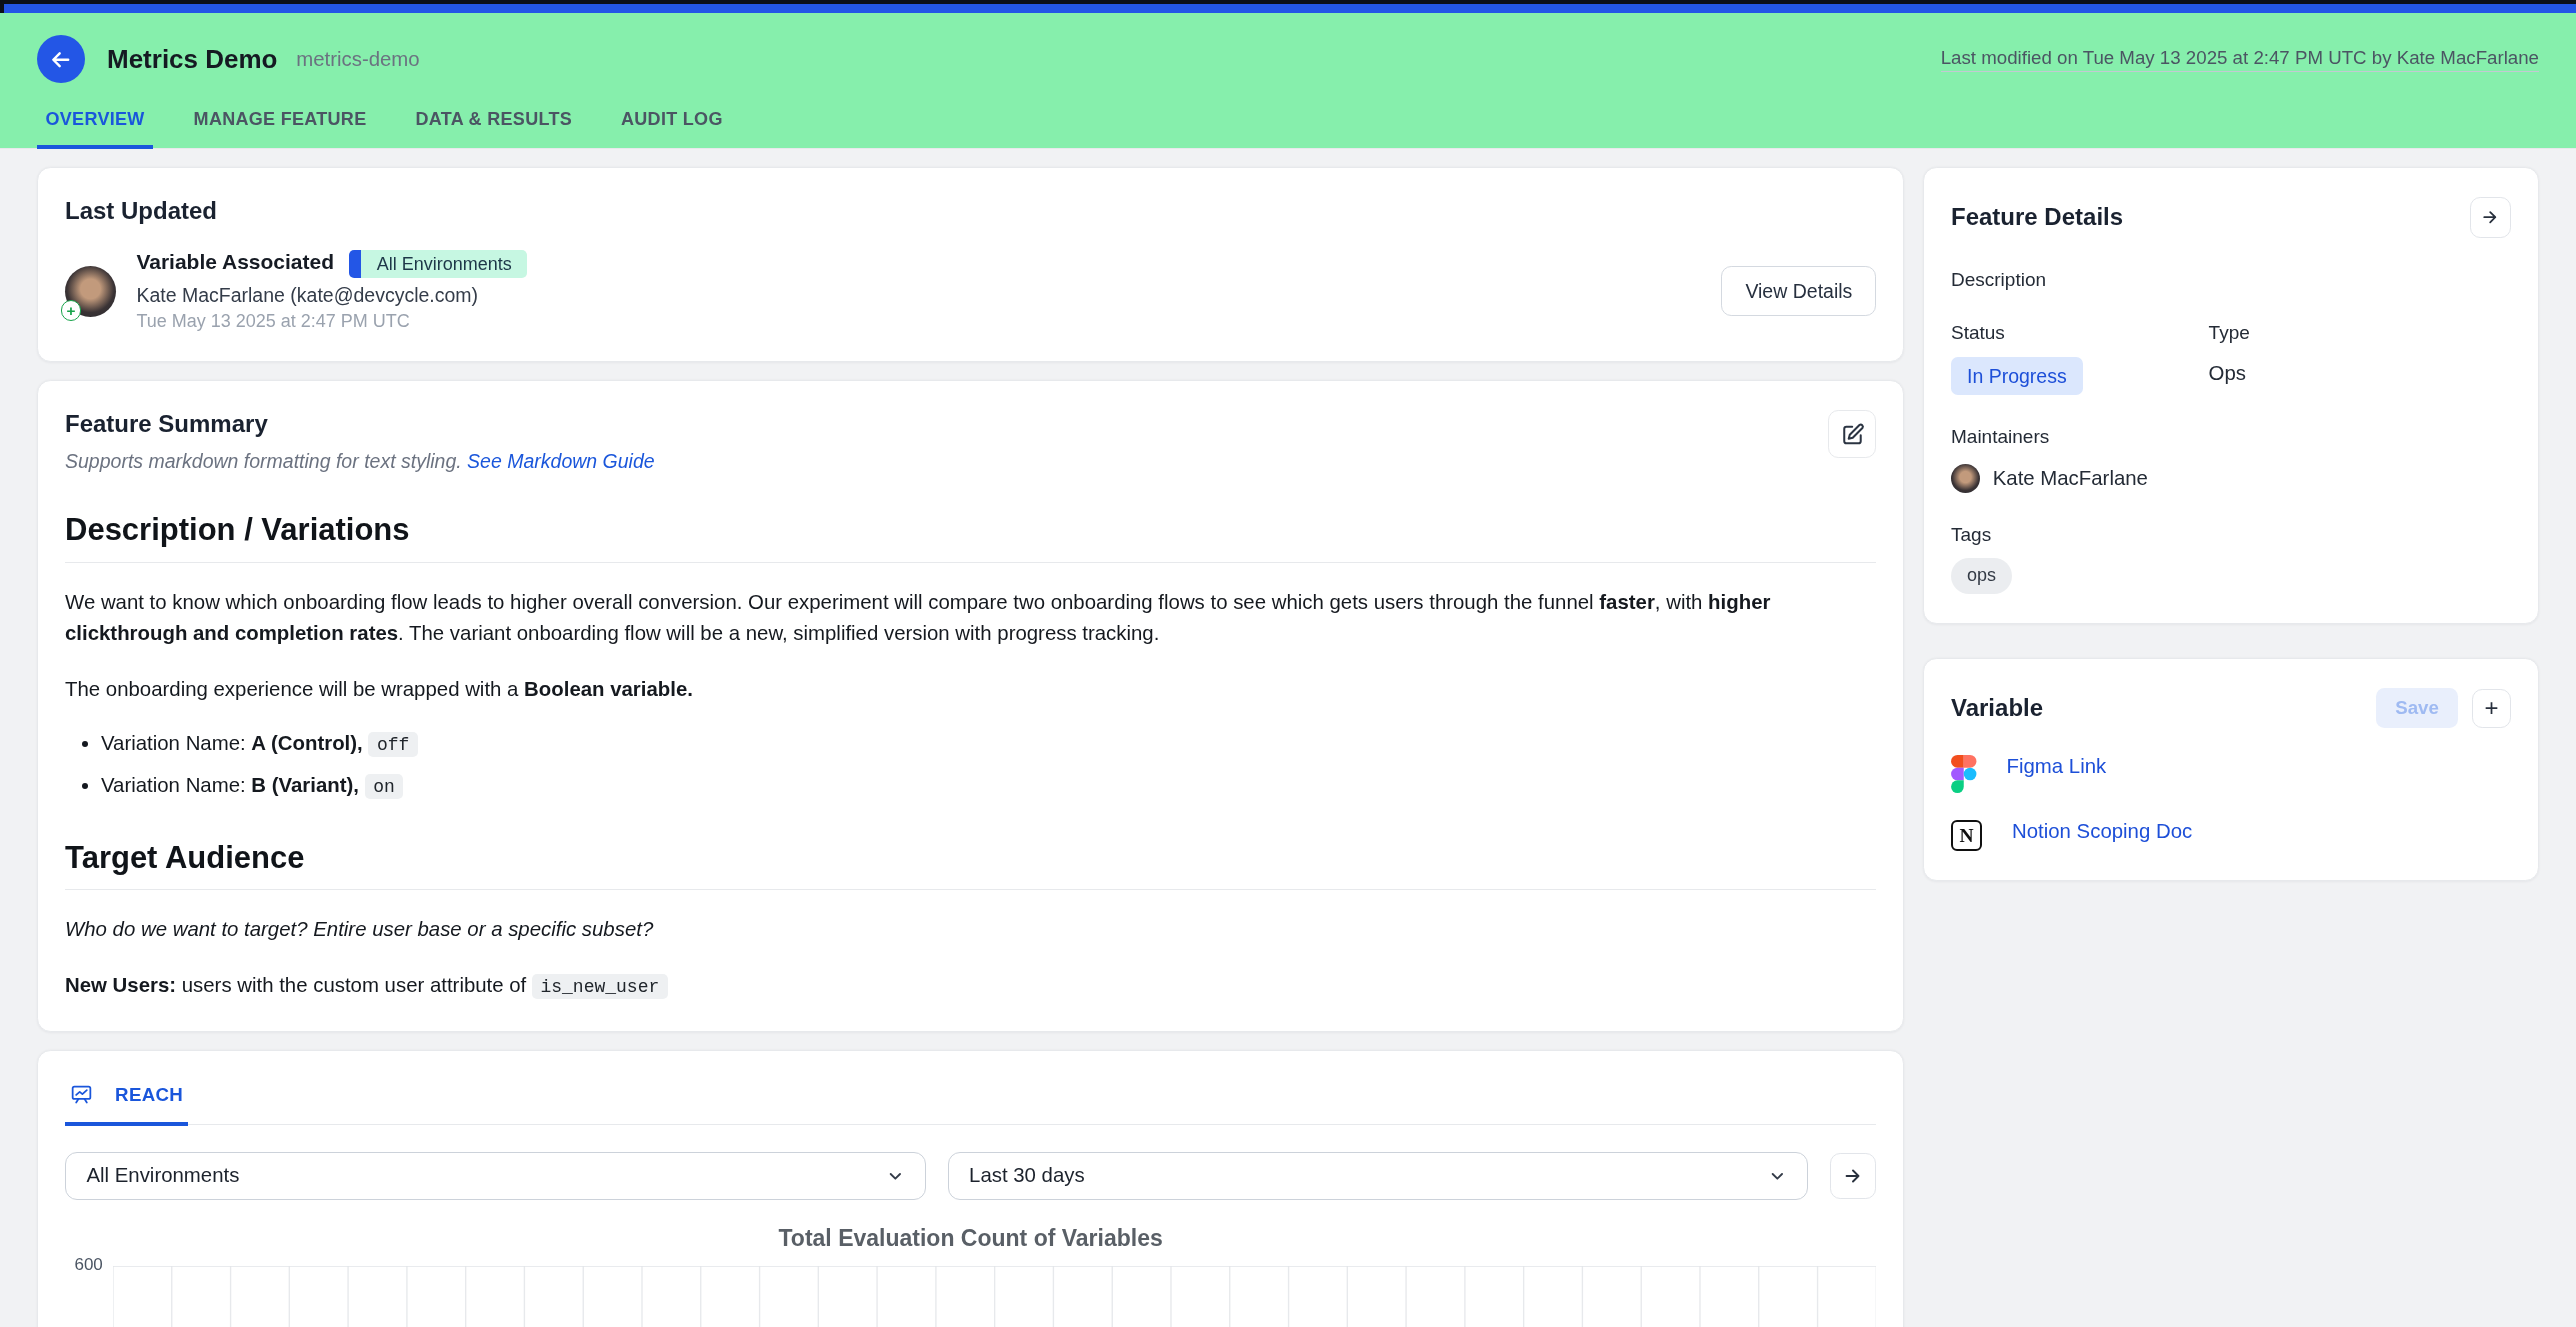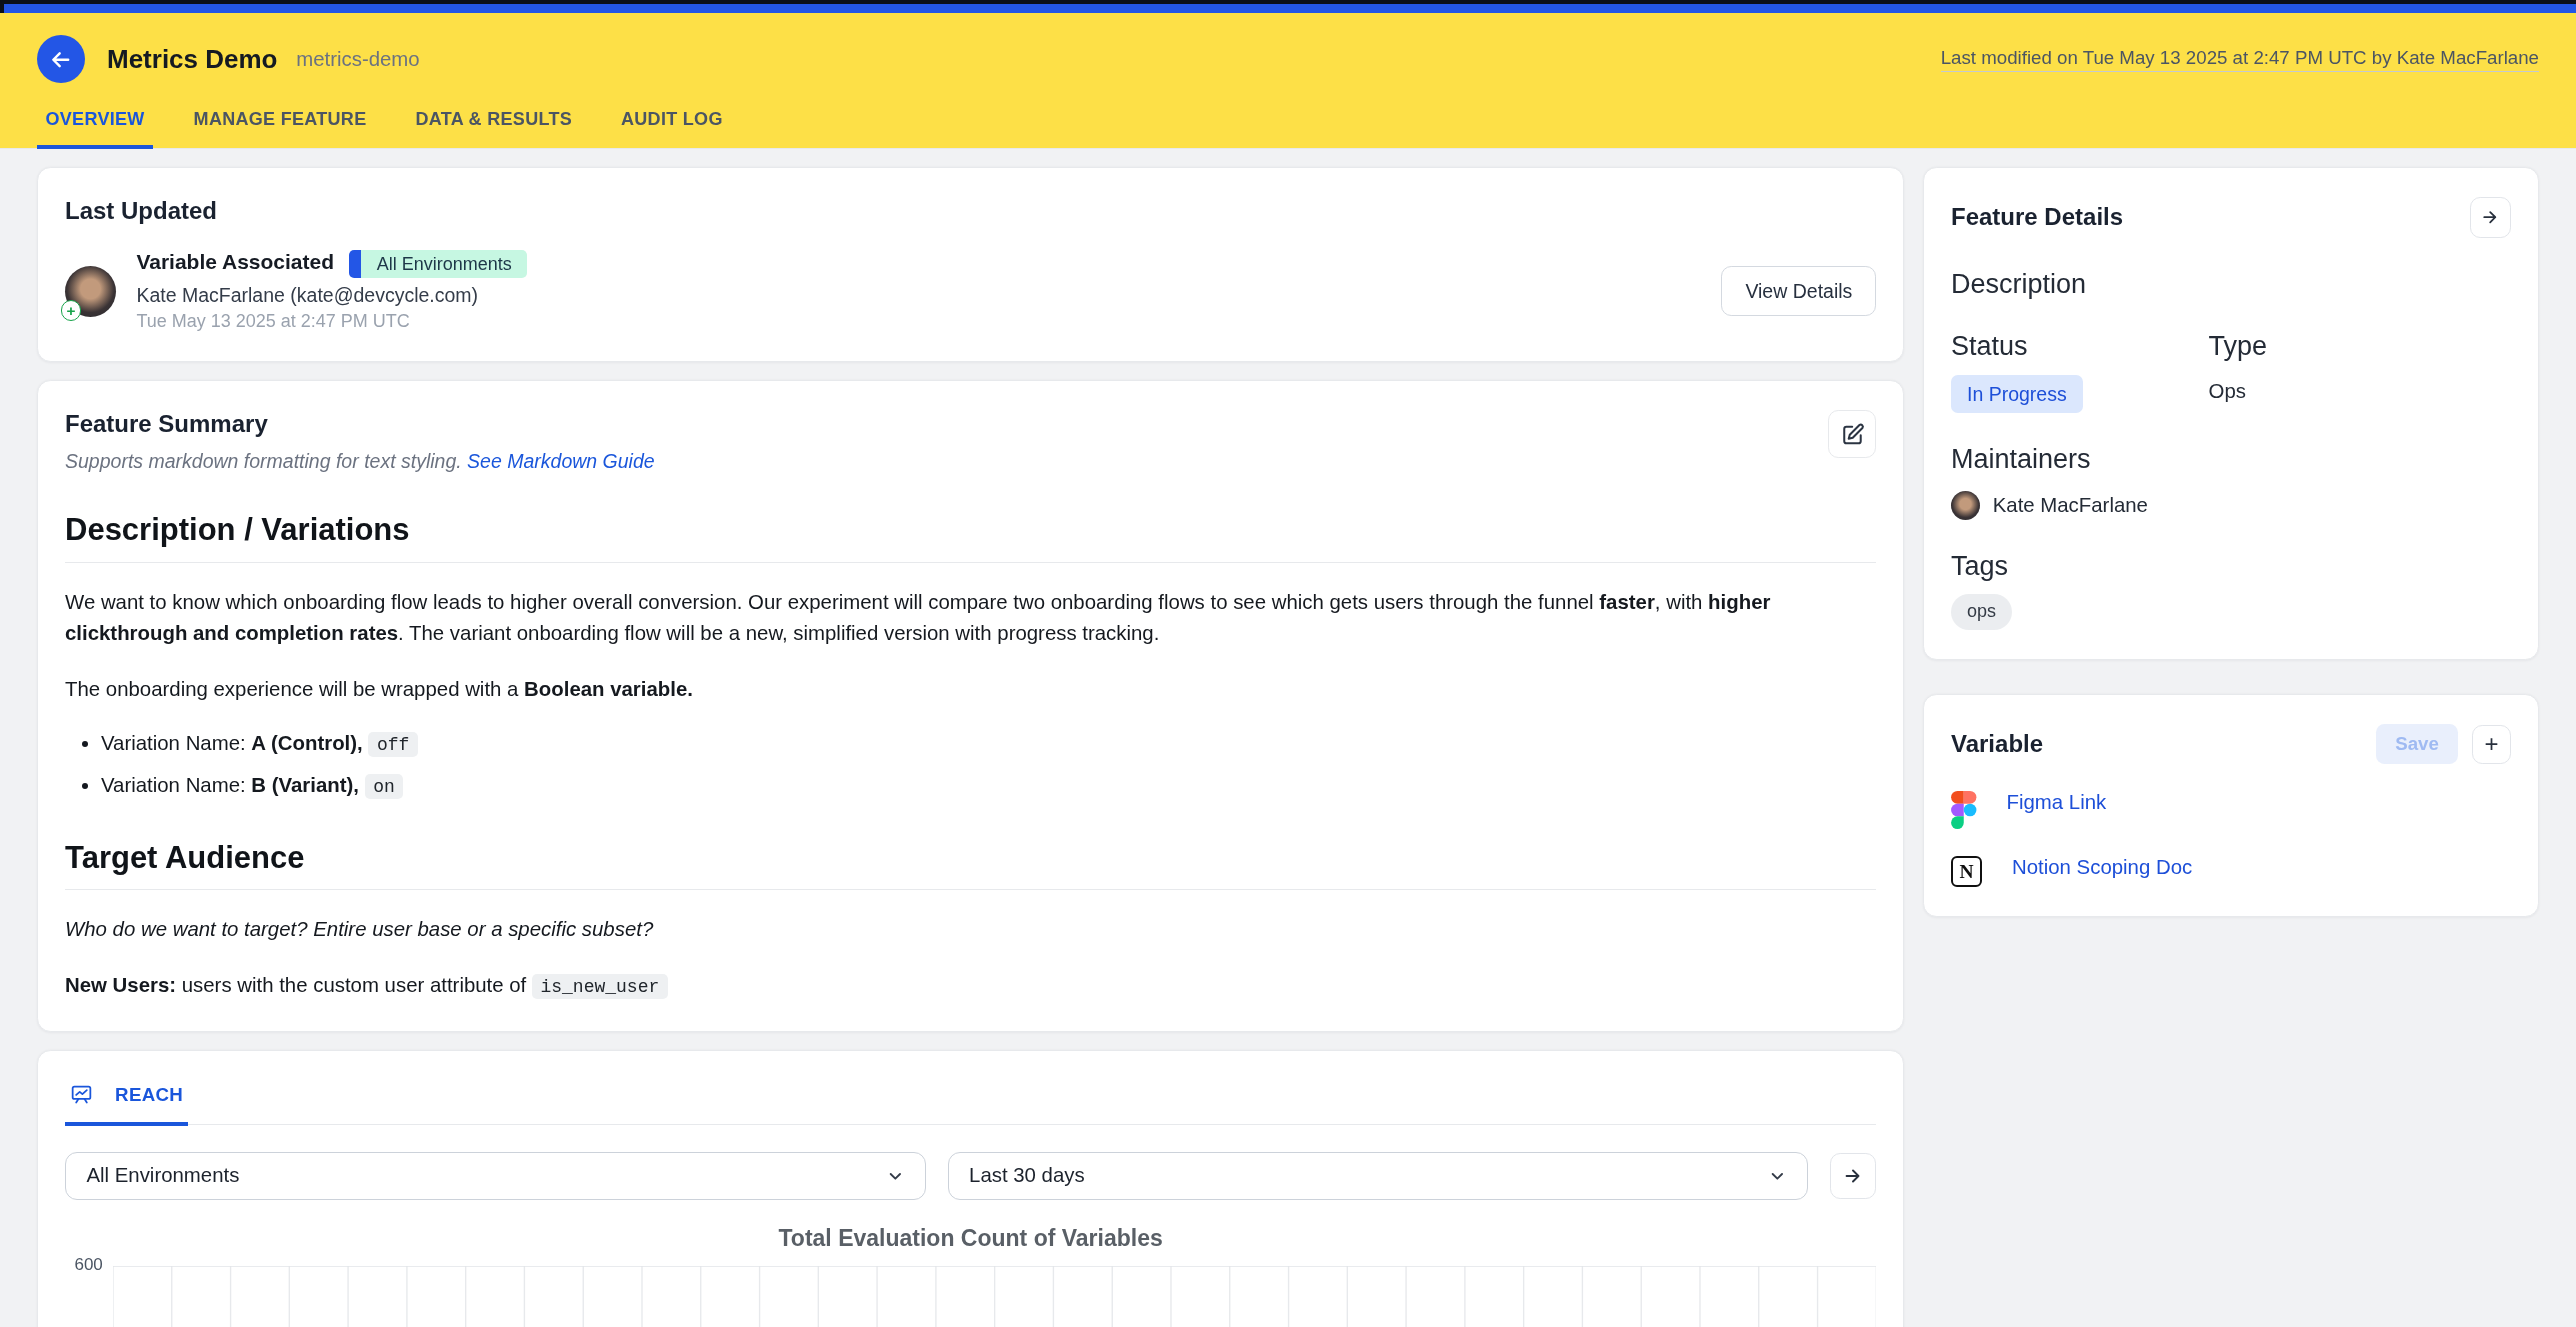--- a/index.html
+++ b/index.html
@@ -4,21 +4,21 @@
 <style>
   *{box-sizing:border-box}
   html,body{margin:0;padding:0}
   body{width:2576px;height:1328px;overflow:hidden;background:#f1f2f4;
        font-family:"Liberation Sans",sans-serif;color:#1d2430}
   
   .topbar-dark{height:4.2px;background:#0b101b}
   .topbar-blue{height:9.3px;background:#2356e6;position:relative}
   .corner-notch{position:absolute;left:0;top:0;width:4.2px;height:9.3px;background:#0b101b}
   
-  .app-header{background:#fde047;padding:0 37px;border-bottom:1.7px solid #e7e9ec}
+  .app-header{background:#86efac;padding:0 37px;border-bottom:1.7px solid #e7e9ec}
   .header-row{display:flex;align-items:center;padding:22px 0 6.8px}
   .back-btn{width:48px;height:48px;border-radius:50%;background:#2356e6;border:none;
             display:flex;align-items:center;justify-content:center;cursor:pointer;flex:0 0 auto}
   .page-title{font-size:26px;font-weight:700;color:#151a22;margin-left:22px}
   .page-key{font-size:20.4px;color:#6b7280;margin-left:18.7px}
   .header-spacer{flex:1}
   .last-modified{font-size:18.7px;color:#4b5563;border-bottom:0.8px solid #c3c9d2;padding-bottom:2.5px}
   .tabs-row{display:flex;gap:32px;margin-top:8.5px}
   .tab{font-size:18px;font-weight:700;letter-spacing:0.3px;color:#4b5563;
        padding:10.2px 8.5px 15.3px;border-bottom:4.2px solid transparent;margin-bottom:-1.7px;cursor:pointer;white-space:nowrap}
@@ -72,21 +72,21 @@
           display:flex;align-items:center;justify-content:center;cursor:pointer;flex:0 0 auto}
   .chart-title{text-align:center;font-size:23px;font-weight:700;color:#595f66;margin-top:25.5px}
   .chart-area{display:flex;margin-top:13.6px}
   .ylabels{width:48px;position:relative;flex:0 0 auto}
   .ylabels div{position:absolute;right:10.2px;font-size:17px;color:#4b5563}
   .plot{flex:1;min-width:0;line-height:0}
   
   .fd-head{display:flex;justify-content:space-between;align-items:center}
   .icon-btn{width:41px;height:41px;border:0.8px solid #e2e5ea;border-radius:10.2px;background:#fff;
           display:flex;align-items:center;justify-content:center;cursor:pointer;flex:0 0 auto}
-  .fd-label{font-size:27px;color:#242b36;margin-top:31px;font-weight:500}
+  .fd-label{font-size:19px;color:#242b36;margin-top:31px;font-weight:500}
   .fd-grid{display:grid;grid-template-columns:46% 54%}
   .status-badge{display:inline-block;background:#dbe7fd;color:#1d4fd8;font-size:19.5px;font-weight:500;
           border-radius:6.8px;padding:7.6px 16px;margin-top:13.6px}
   .type-value{font-size:20.4px;color:#242b36;margin-top:18.7px}
   .maintainer-row{display:flex;align-items:center;gap:12.7px;margin-top:15.3px}
   .mini-avatar{width:29px;height:29px;border-radius:50%;flex:0 0 auto;
           background:radial-gradient(circle at 50% 45%, #c29a7c 0 26%, #3a3335 62%, #24262b 100%)}
   .maintainer-name{font-size:20.4px;color:#242b36}
   .tag-chip{display:inline-block;background:#ebedf0;border-radius:848px;font-size:18px;color:#333a45;
           padding:7.6px 16px;margin-top:12px}

